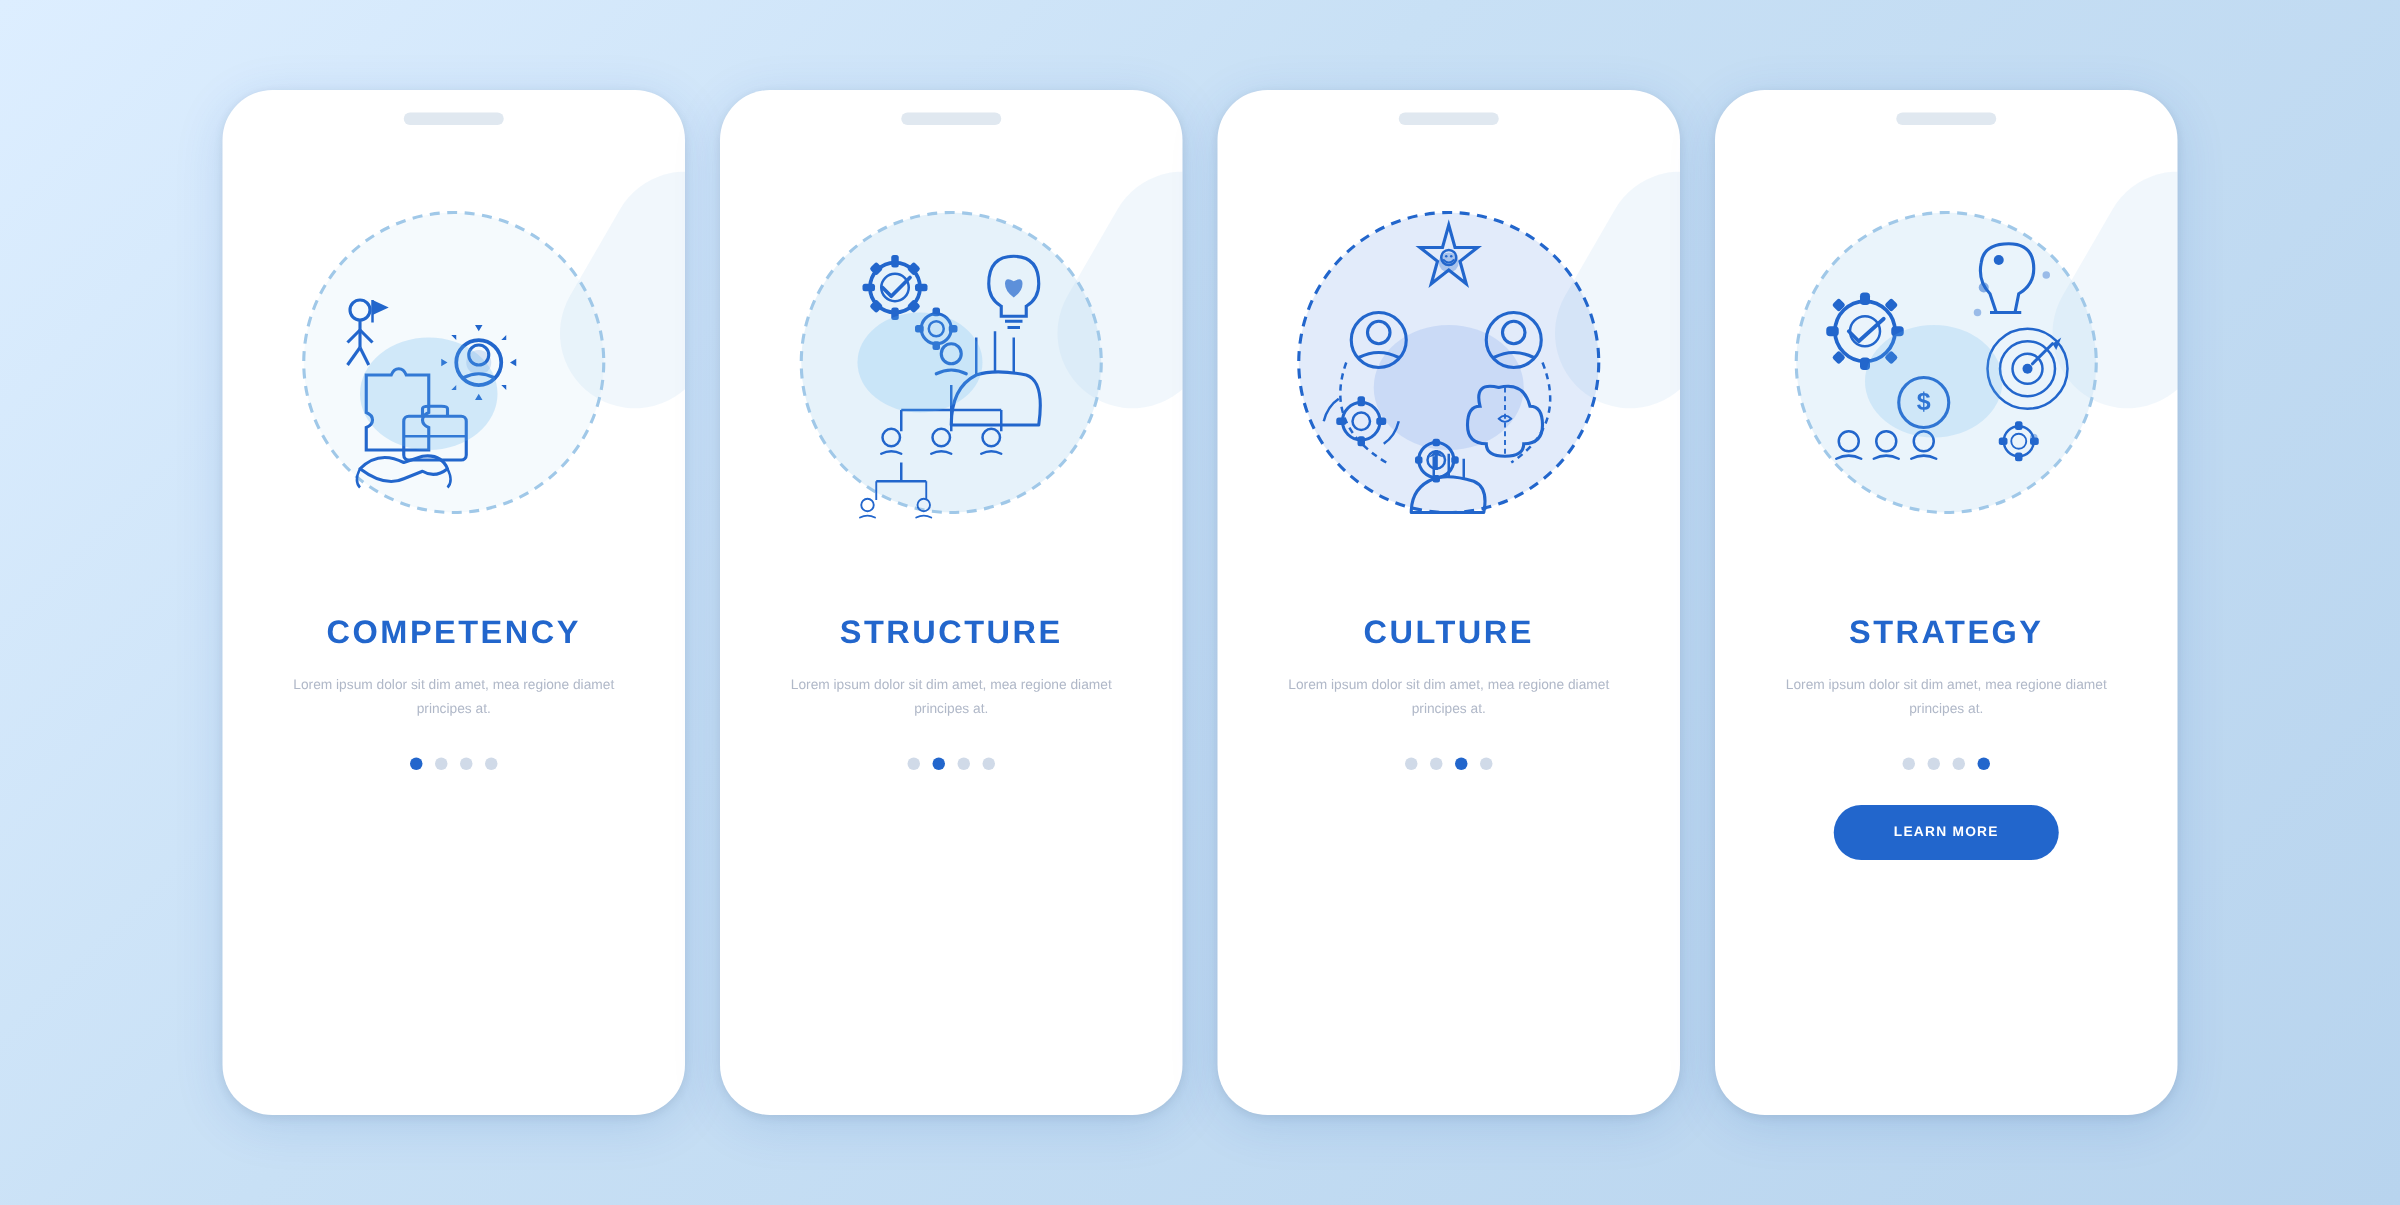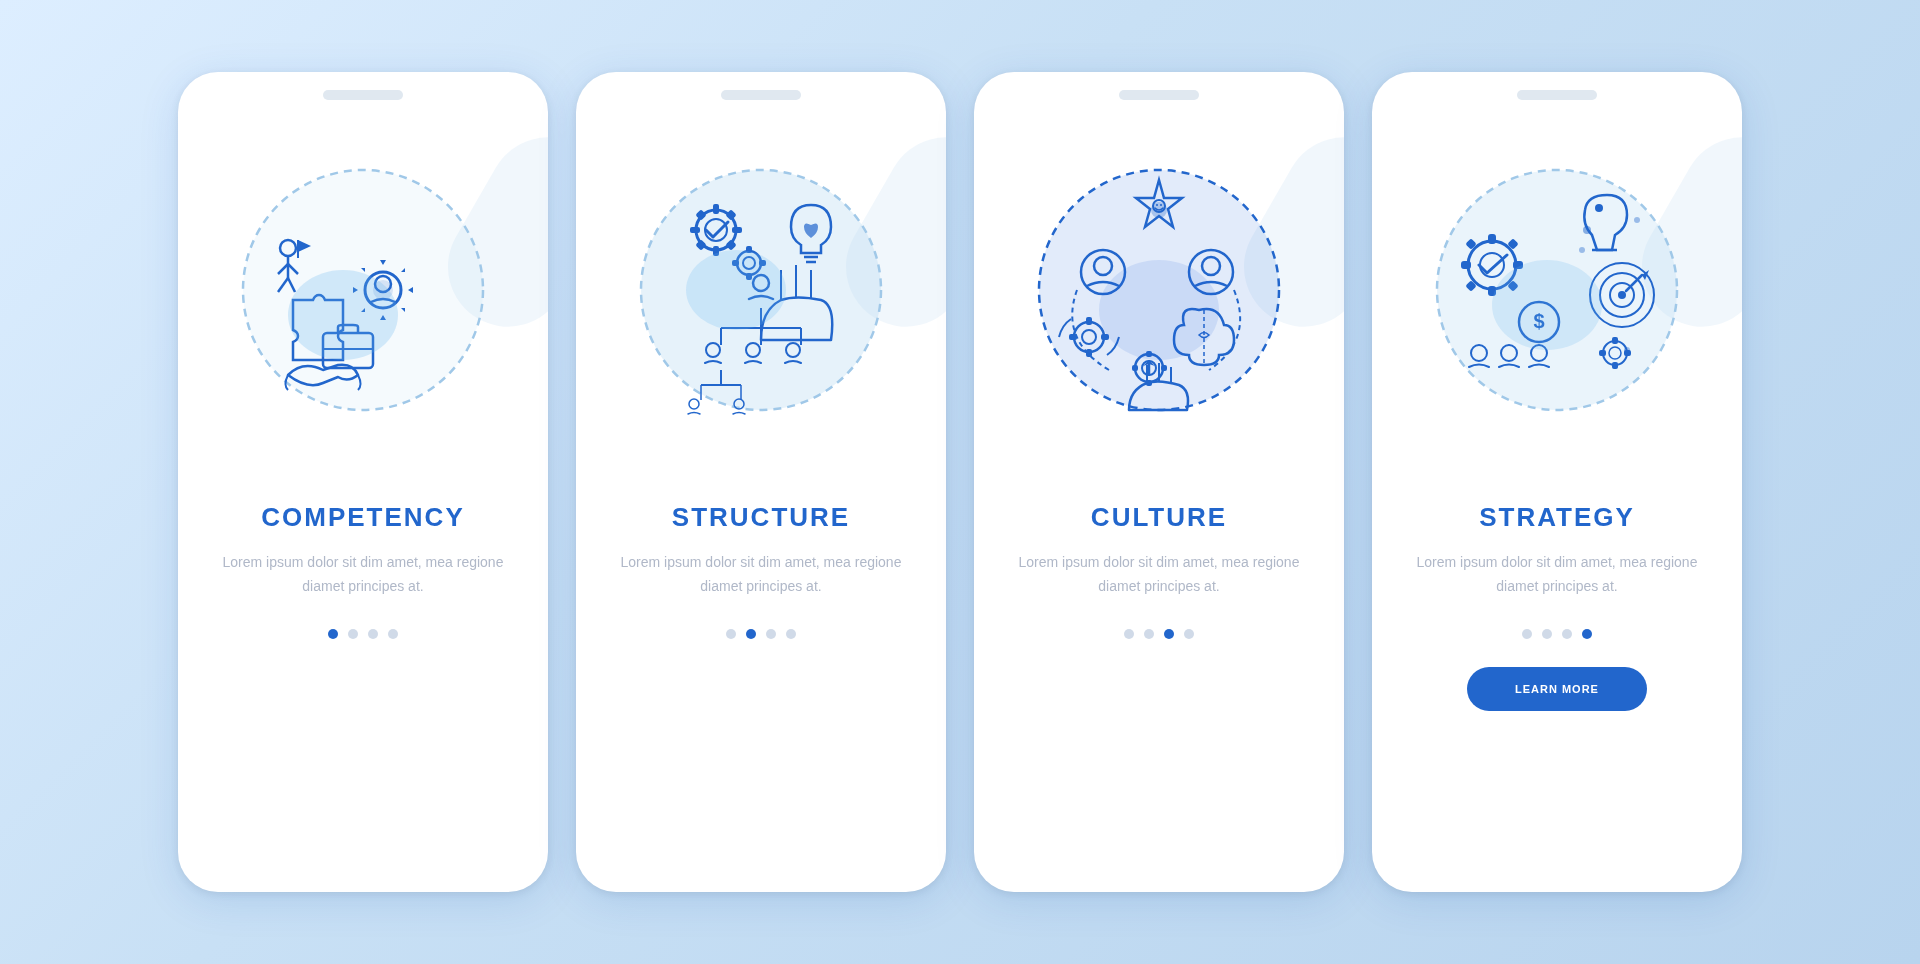--- a/index.html
+++ b/index.html
@@ -52,27 +52,27 @@
       justify-content: center;
       position: relative;
     }
 
     .card-title {
       font-size: 26px;
       font-weight: 800;
       color: #2266cc;
       letter-spacing: 2px;
       text-transform: uppercase;
-      margin-top: 32px;
+      margin-top: 20px;
       margin-bottom: 18px;
       text-align: center;
     }
 
     .card-body {
-      font-size: 14px;
+      font-size: 11px;
       color: #b0b8c8;
       text-align: center;
       line-height: 1.7;
       padding: 0 36px;
     }
 
     .dots-row {
       display: flex;
       gap: 10px;
       margin-top: 30px;

